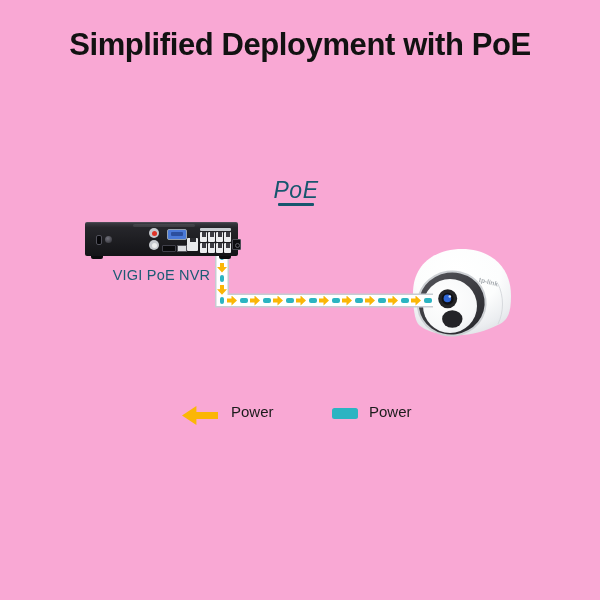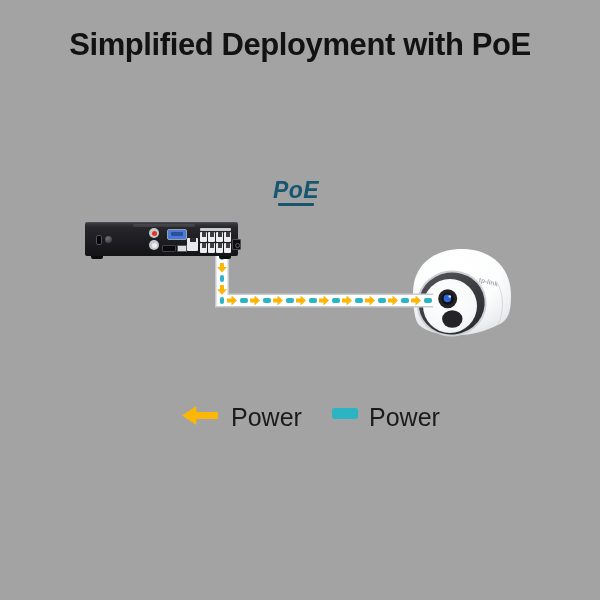--- a/index.html
+++ b/index.html
@@ -1,30 +1,30 @@
 <!DOCTYPE html>
 <html><head>
 <meta charset="utf-8">
 <style>
   html,body{margin:0;padding:0;}
   #stage{
     position:relative; width:600px; height:600px; overflow:hidden;
-    background:#a3a3a3;
+    background:#f9a8d4;
     font-family:"Liberation Sans", sans-serif;
   }
   
   .title{
     position:absolute; left:0; top:27px; width:600px;
     text-align:center; font-size:31px; font-weight:700; color:#121212;
     letter-spacing:-0.4px;
   }
   
   .poe-label{
     position:absolute; left:246px; top:177px; width:100px;
-    text-align:center; font-size:23px; font-weight:700; font-style:italic;
+    text-align:center; font-size:23px; font-weight:400; font-style:italic;
     color:#17566e; letter-spacing:0.5px;
   }
   .poe-underline{
     position:absolute; left:278px; top:203px; width:36px; height:2.5px;
     background:#17566e; border-radius:1px;
   }
   
   .nvr{
     position:absolute; left:85px; top:222px; width:153px; height:33px;
     background:linear-gradient(180deg,#3a3a41 0%,#26262b 14%,#1d1d21 55%,#141417 100%);
@@ -81,21 +81,21 @@
   .camera{position:absolute; left:408px; top:246px; z-index:1;}
   
   .legend-power-arrow{
     position:absolute; left:182px; top:406px; width:36px; height:19px; background:#fbb606;
     clip-path:polygon(0 50%, 40% 0, 40% 31%, 100% 31%, 100% 69%, 40% 69%, 40% 100%);
   }
   .legend-data-dash{
     position:absolute; left:332px; top:408px; width:26px; height:11px;
     background:#2bb4c2; border-radius:2.5px;
   }
-  .legend-text{position:absolute; font-size:25px; color:#1b1b1b;}
+  .legend-text{position:absolute; font-size:15px; color:#1b1b1b;}
   .legend-text.power{left:231px; top:403px;}
   .legend-text.data{left:369px; top:403px;}
 </style>
 </head>
 <body>
 
 <div id="stage">
 
   <div class="title">Simplified Deployment with PoE</div>
 
@@ -179,20 +179,21 @@
       <div>
           <i></i>
         </div>
     </div>
     <div class="pwr">
         <span></span>
       </div>
     <div class="foot f1"></div>
     <div class="foot f2"></div>
   </div>
+  <div class="nvr-caption">VIGI PoE NVR</div>
 
   <svg class="camera" width="110" height="96" viewBox="0 0 110 96">
     <defs>
       <radialGradient id="gBody" cx="45%" cy="26%" r="80%">
         <stop offset="0%" stop-color="#ffffff"></stop>
         <stop offset="55%" stop-color="#fcfdfd"></stop>
         <stop offset="85%" stop-color="#ebedf0"></stop>
         <stop offset="100%" stop-color="#dde0e4"></stop>
       </radialGradient>
       <radialGradient id="gBall" cx="42%" cy="35%" r="75%">

